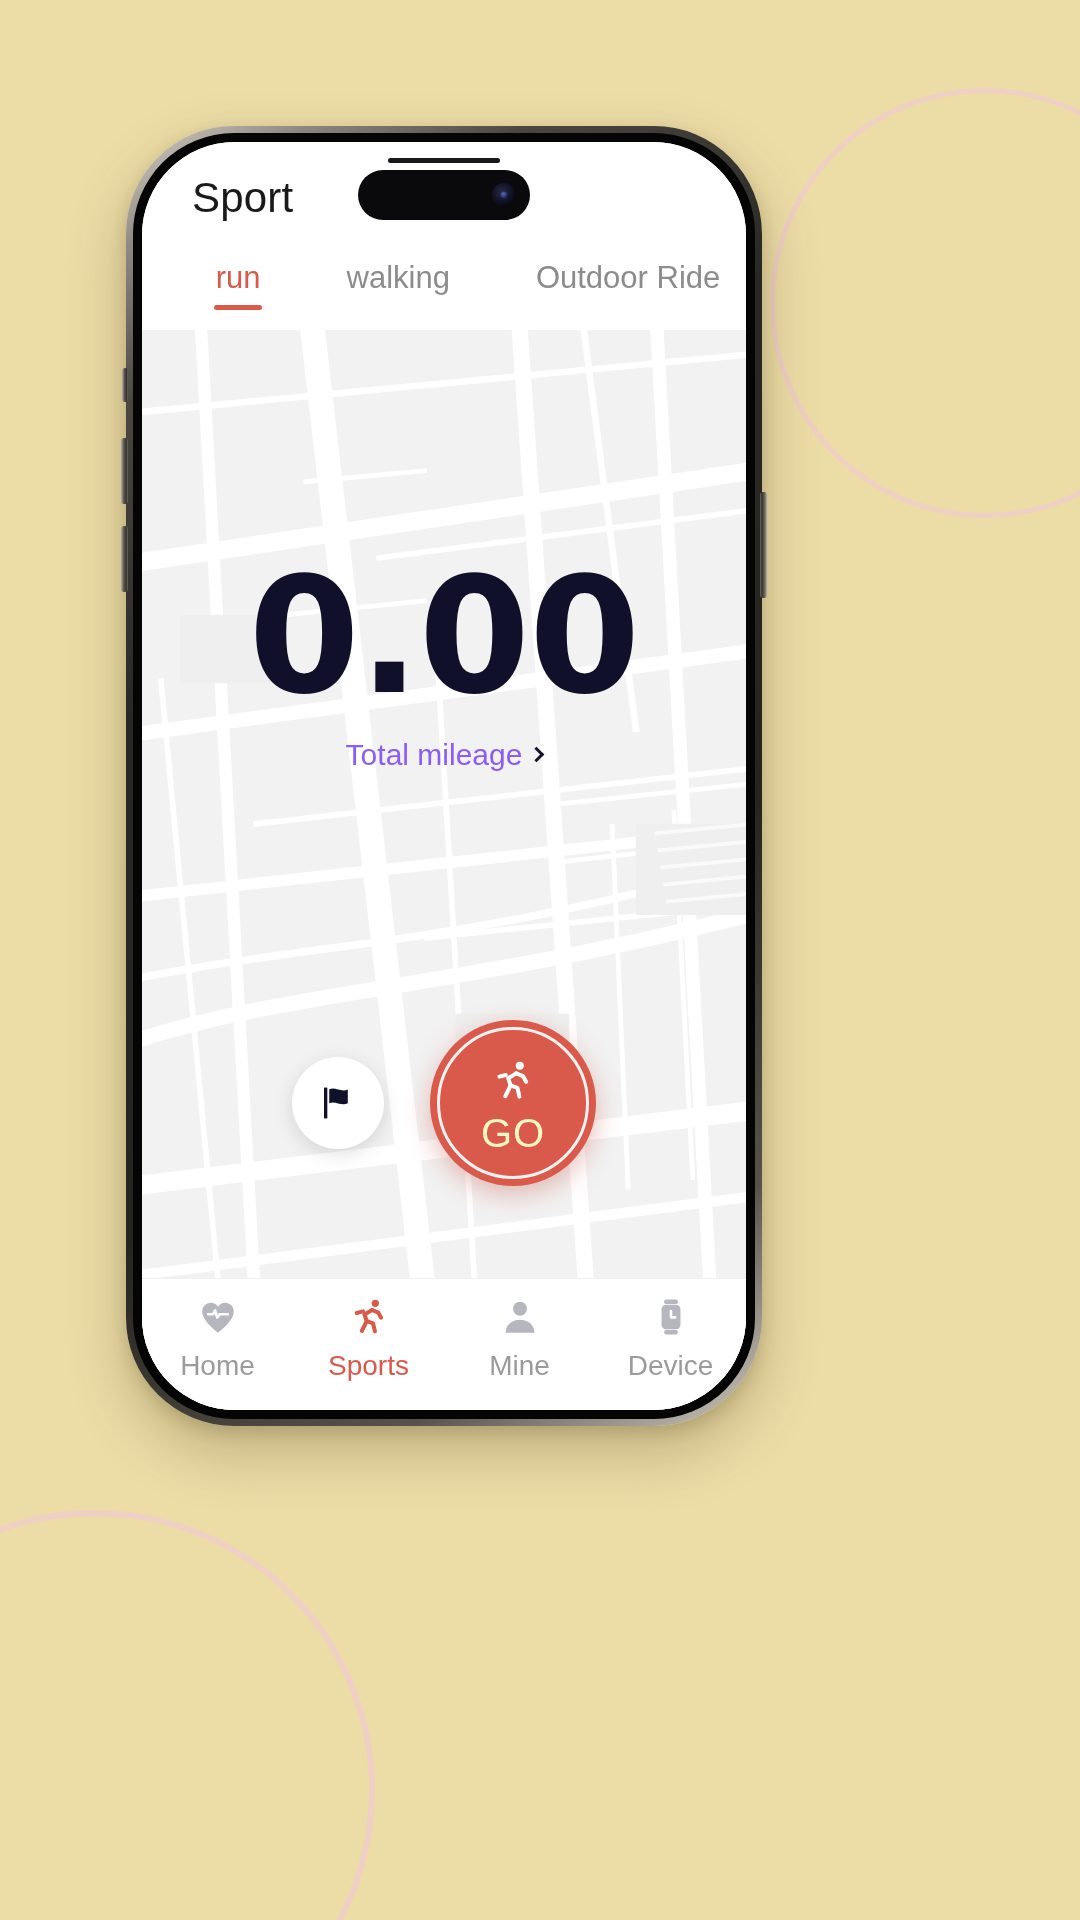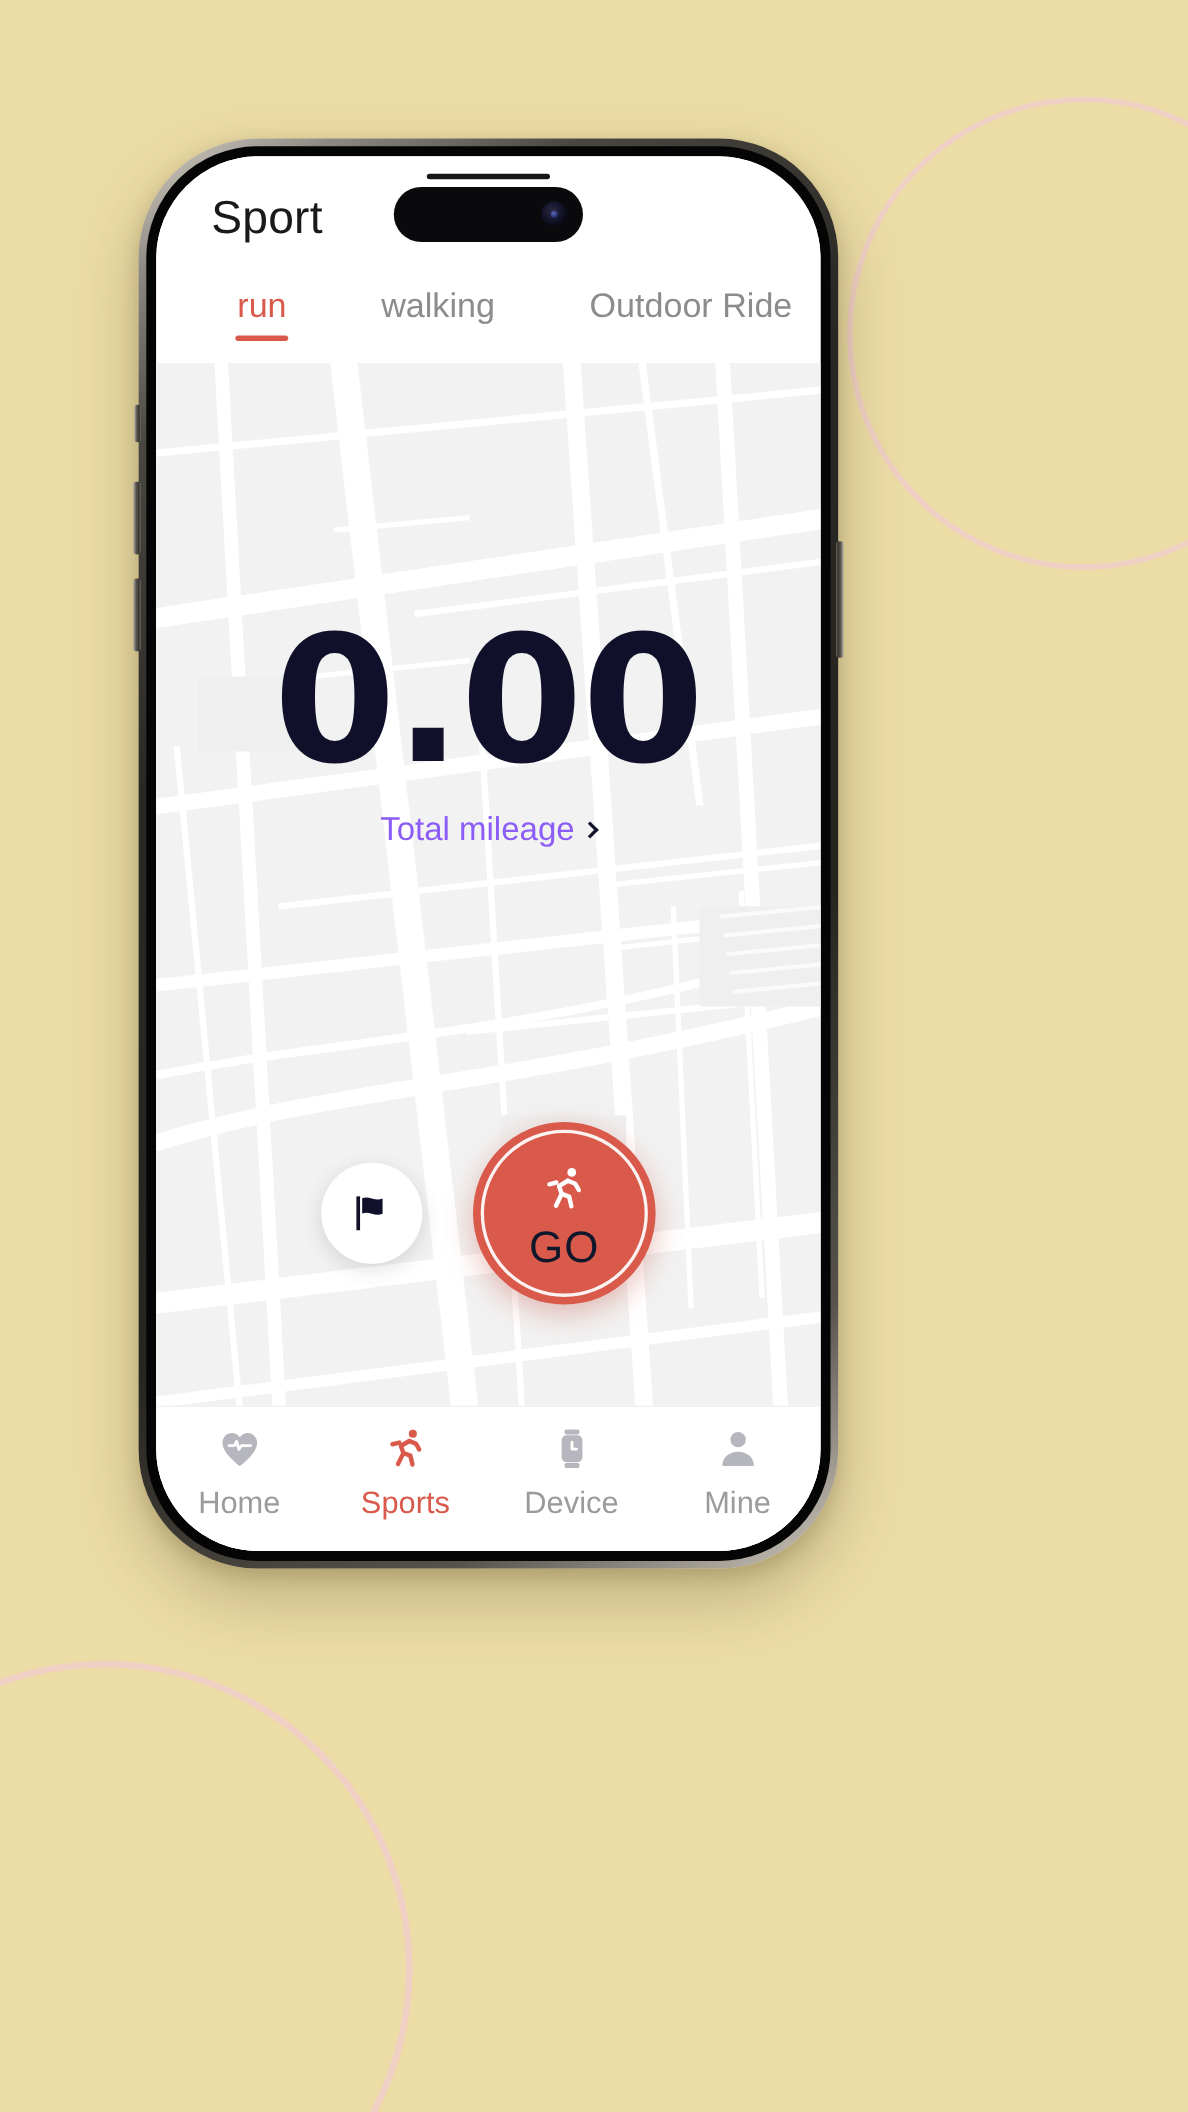--- a/index.html
+++ b/index.html
@@ -143,21 +143,21 @@
     width:166px; height:166px; border-radius:50%;
     background:#d9594a;
     display:flex; flex-direction:column; align-items:center; justify-content:center;
     gap:4px; cursor:pointer; position:relative;
     box-shadow:0 8px 26px rgba(190,70,52,.34);
   }
   .go-btn::after{
     content:""; position:absolute; inset:7px; border-radius:50%;
     border:3px solid rgba(255,255,255,.92);
   }
-  .go-label { font-size:40px; color:#0f172a; letter-spacing:1px; line-height:40px; z-index:2; }
+  .go-label { font-size:40px; color:#fef9c3; letter-spacing:1px; line-height:40px; z-index:2; }
   .go-icon { z-index:2; margin-top:4px; }
 
   
   .bottom-nav {
     flex:0 0 132px; height:132px; background:#fff;
     display:flex; align-items:flex-start; padding-top:16px;
     border-top:1px solid #f0f0f0;
   }
   .nav-item {
     flex:1 1 0; display:flex; flex-direction:column;
@@ -311,36 +311,36 @@
                 <path d="M13.8 8.0 L17.3 9.5 L18.9 12.4"></path>
                 <path d="M8.6 8.8 L5.0 9.7"></path>
               </svg>
             </span>
             <span class="nav-label">Sports</span>
           </div>
 
           <div class="nav-item">
             <span class="nav-icon">
               <svg width="42" height="42" viewBox="0 0 24 24">
+                <circle cx="12" cy="7.3" r="4.0" fill="#b6b6be"></circle>
+                <path d="M3.8 21 C3.8 16.4 7.5 13.6 12 13.6 C16.5 13.6 20.2 16.4 20.2 21 Z" fill="#b6b6be"></path>
+              </svg>
+            </span>
+            <span class="nav-label">Mine</span>
+          </div>
+
+          <div class="nav-item">
+            <span class="nav-icon">
+              <svg width="42" height="42" viewBox="0 0 24 24">
                 <rect x="8.1" y="2.0" width="7.8" height="2.6" rx="1.0" fill="#b6b6be"></rect>
                 <rect x="8.1" y="19.4" width="7.8" height="2.6" rx="1.0" fill="#b6b6be"></rect>
                 <rect x="6.6" y="5.0" width="10.8" height="14.0" rx="2.6" fill="#b6b6be"></rect>
                 <path d="M12 8.6 L12 12.2 L14.4 12.2" fill="none" stroke="#ffffff" stroke-width="1.5" stroke-linecap="round" stroke-linejoin="round"></path>
               </svg>
             </span>
             <span class="nav-label">Device</span>
-          </div>
-
-          <div class="nav-item">
-            <span class="nav-icon">
-              <svg width="42" height="42" viewBox="0 0 24 24">
-                <circle cx="12" cy="7.3" r="4.0" fill="#b6b6be"></circle>
-                <path d="M3.8 21 C3.8 16.4 7.5 13.6 12 13.6 C16.5 13.6 20.2 16.4 20.2 21 Z" fill="#b6b6be"></path>
-              </svg>
-            </span>
-            <span class="nav-label">Mine</span>
           </div>
 
         </div>
       </div>
     </div>
   </div>
 </div>
 
 </body></html>

